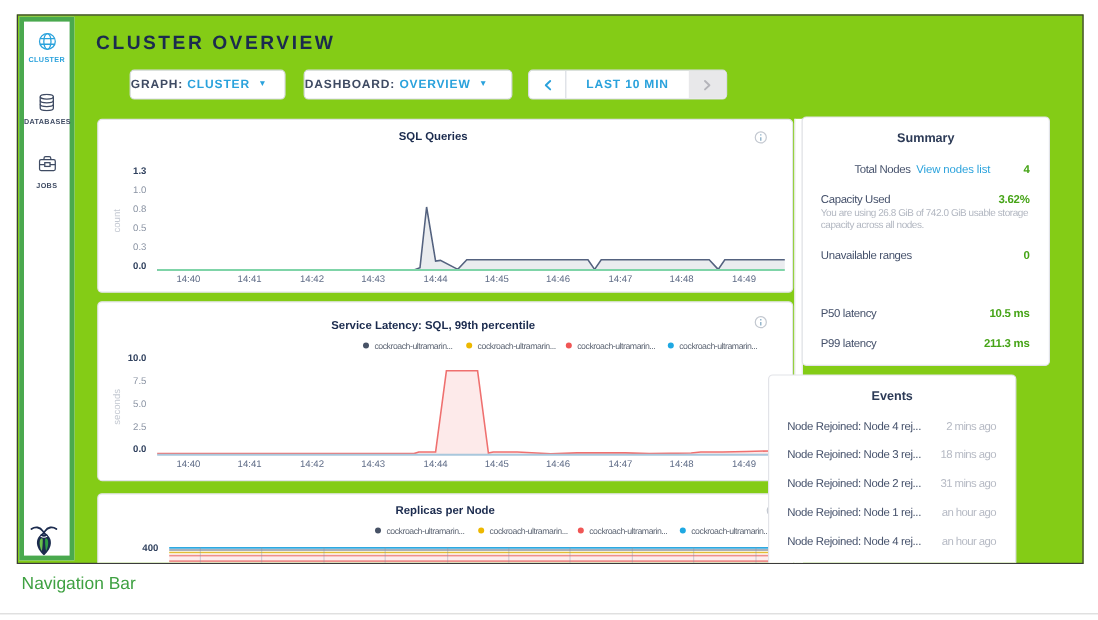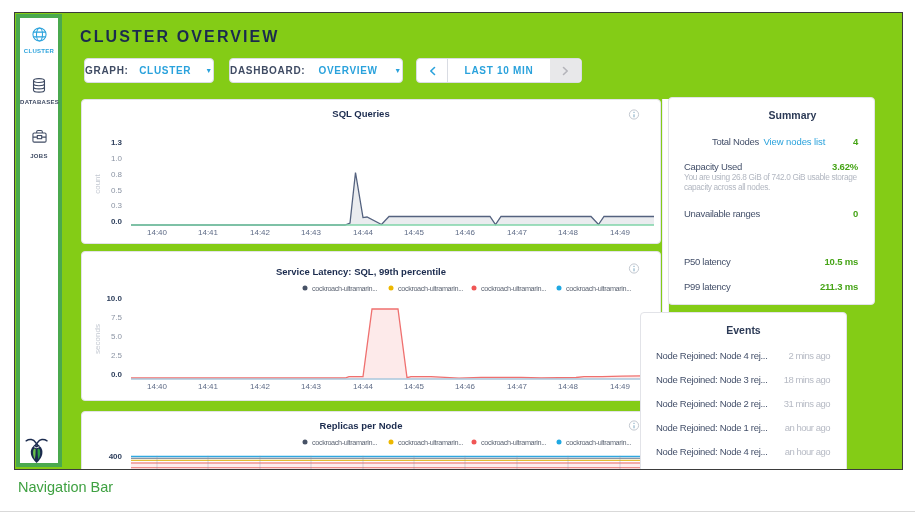--- a/index.html
+++ b/index.html
@@ -16,21 +16,21 @@
 .navitem > svg { display:block; margin:0 auto; }
 .navlabel { font-size:6px; font-weight:bold; letter-spacing:0.3px; margin-top:6px; white-space:nowrap; }
 #title {
   position:absolute; left:65px; top:14.5px; font-size:16px; font-weight:bold;
   letter-spacing:2.1px; color:#1b2b4e; white-space:nowrap;
 }
 .ctrlbox {
   position:absolute; top:45px; height:25px; background:#fff;
   border:1px solid #d9dce3; border-radius:4px;
   font-size:10px; font-weight:bold; letter-spacing:0.7px; color:#3f4b63;
-  display:flex; align-items:center; justify-content:space-between; white-space:nowrap;
+  display:flex; align-items:center; justify-content:flex-start; white-space:nowrap;margin-left:24px;
 }
 .blue { color:#2aa2dc; }
 .caret { font-size:7px; color:#2aa2dc; margin-left:7px; }
 .card {
   position:absolute; background:#fff; border:1px solid #e2e3e8; border-radius:4px;
   overflow:hidden;
 }
 .sumrow { position:absolute; left:15px; right:16px; font-size:9.5px; letter-spacing:-0.3px; color:#44506a; }
 .sumval { position:absolute; right:0; top:0; color:#46a417; font-weight:bold; letter-spacing:-0.2px; }
 .evtime { position:absolute; right:0; top:0; color:#b6bac4; font-size:9.5px; letter-spacing:-0.5px; }
@@ -166,21 +166,21 @@
           <text x="281" y="137">14:44</text>
           <text x="332" y="137">14:45</text>
         <text x="383" y="137">14:46</text>
           <text x="435" y="137">14:47</text>
           <text x="486" y="137">14:48</text>
         <text x="538" y="137">14:49</text>
       </g>
     </svg>
   </div>
 
-  <div class="card" style="left:66px; top:398px; width:580px; height:80px;">
+  <div class="card" style="left:66px; top:398px; width:580px; height:80px;padding-left:10px;">
     <svg width="578" height="78" style="display:block;">
       <text x="279" y="16.5" text-anchor="middle" font-size="9.5" font-weight="bold" fill="#1b2b4e">Replicas per Node</text>
       <g fill="none" stroke-width="1">
         <circle cx="552" cy="13.5" r="4.6" stroke="#c3c8d0"></circle>
           <line x1="552" y1="10.8" x2="552" y2="12" stroke="#7da6c0"></line>
           <line x1="552" y1="13.3" x2="552" y2="16.3" stroke="#7da6c0"></line>
       </g>
       <g font-size="7.3" letter-spacing="-0.4" fill="#5f6775">
         <circle cx="223" cy="30" r="2.5" fill="#475266"></circle>
           <text x="230" y="33">cockroach-ultramarin...</text>
@@ -206,21 +206,21 @@
         <line x1="281" y1="43.8" x2="281" y2="60"></line>
           <line x1="332" y1="43.8" x2="332" y2="60"></line>
         <line x1="383" y1="43.8" x2="383" y2="60"></line>
           <line x1="435" y1="43.8" x2="435" y2="60"></line>
         <line x1="486" y1="43.8" x2="486" y2="60"></line>
           <line x1="538" y1="43.8" x2="538" y2="60"></line>
       </g>
     </svg>
   </div>
 
-  <div class="card" style="left:653px; top:84px; width:207px; height:208px;padding-left:21px;">
+  <div class="card" style="left:653px; top:84px; width:207px; height:208px;">
     <div style="position:absolute; top:11px; width:100%; text-align:center; font-size:10.5px; font-weight:bold; color:#2c3a56;">Summary</div>
     <div class="sumrow" style="top:38px;margin-left:28px;">Total Nodes&nbsp; <span class="blue" style="letter-spacing:-0.1px;">View nodes list</span><span class="sumval">4</span></div>
     <div class="sumrow" style="top:63px;">Capacity Used<span class="sumval">3.62%</span></div>
     <div class="sumrow" style="top:75px; font-size:8.3px; letter-spacing:-0.35px; color:#b2b7c1; line-height:9.5px;">You are using 26.8 GiB of 742.0 GiB usable storage capacity across all nodes.</div>
     <div class="sumrow" style="top:110px;">Unavailable ranges<span class="sumval">0</span></div>
     <div class="sumrow" style="top:158px;">P50 latency<span class="sumval">10.5 ms</span></div>
     <div class="sumrow" style="top:183px;">P99 latency<span class="sumval">211.3 ms</span></div>
   </div>
 
   <div class="card" style="left:625px; top:299px; width:207px; height:176px;">

